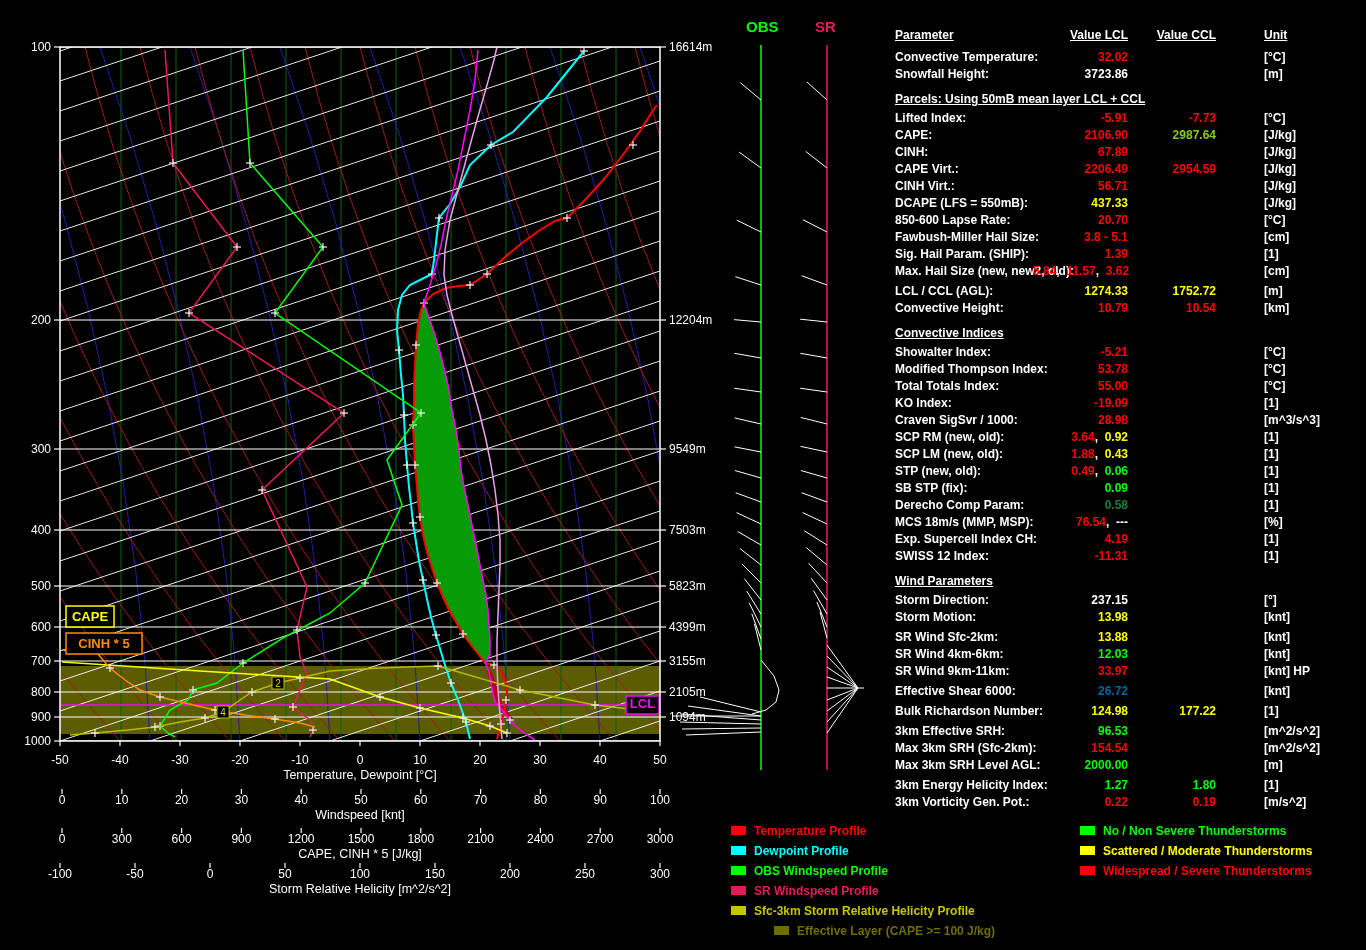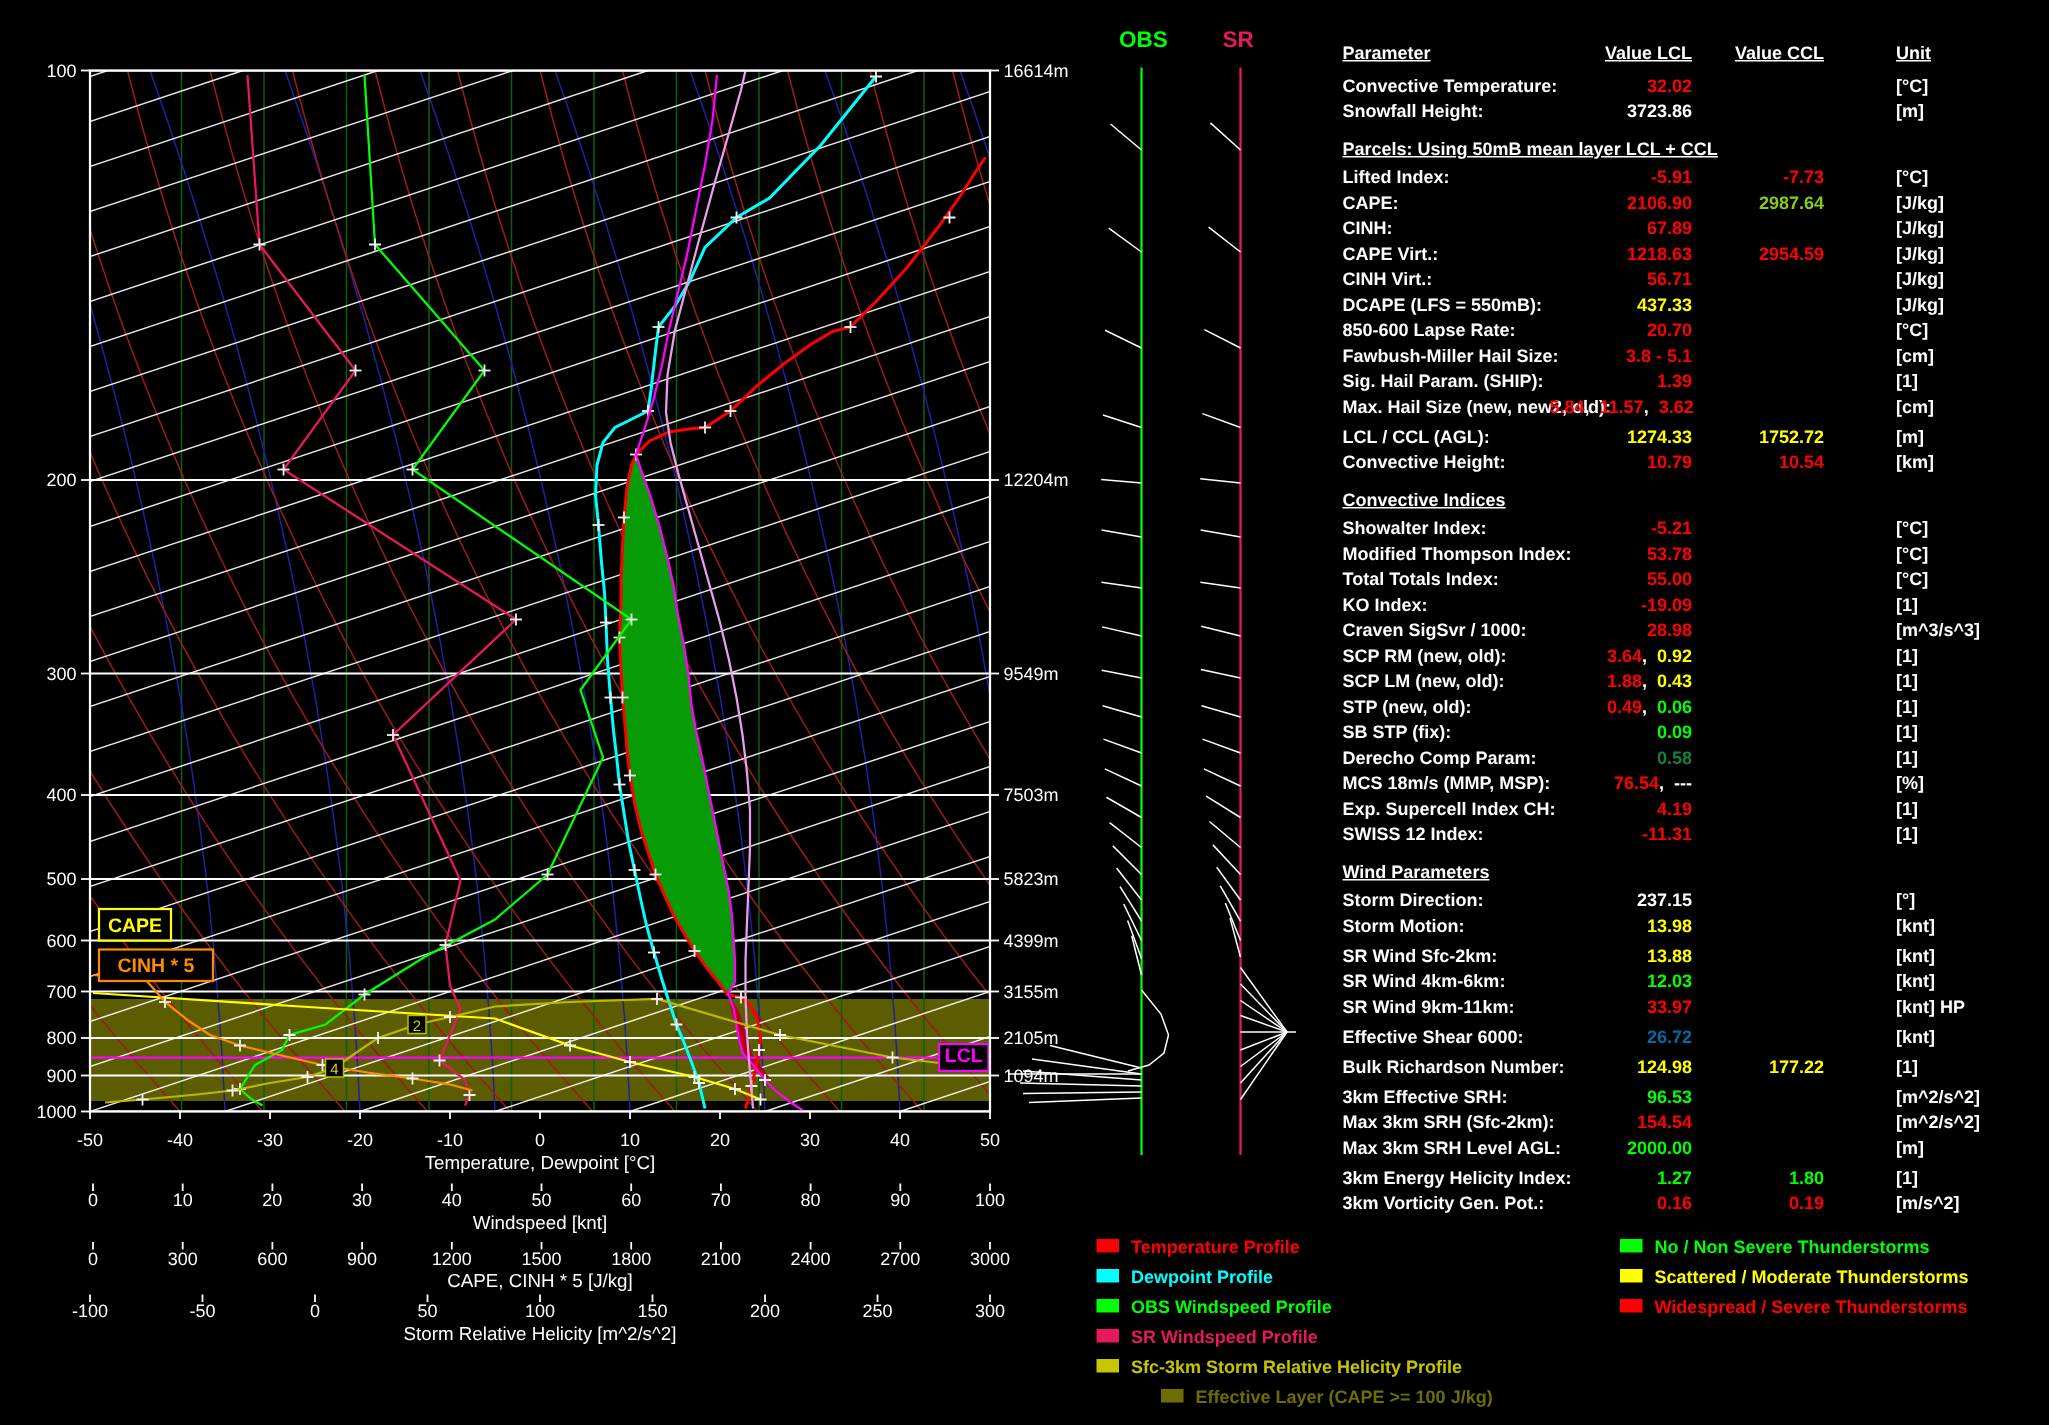--- a/index.html
+++ b/index.html
@@ -481,21 +481,21 @@
 <div id="sr-label" class="col-label">SR</div>
 
 <div id="ptable">
       <div class="trow" style="top: 28px;"><span class="tlabel thead">Parameter</span><span class="tlcl thead">Value LCL</span><span class="tccl thead">Value CCL</span><span class="tunit thead">Unit</span></div>
       <div class="trow" style="top: 50px;"><span class="tlabel">Convective Temperature:</span><span class="tlcl"><span style="color:#ff0000">32.02</span></span><span class="tunit">[°C]</span></div>
       <div class="trow" style="top: 67px;"><span class="tlabel">Snowfall Height:</span><span class="tlcl"><span style="color:#ffffff">3723.86</span></span><span class="tunit">[m]</span></div>
       <div class="trow" style="top: 92px;"><span class="tlabel thead">Parcels: Using 50mB mean layer LCL + CCL</span></div>
       <div class="trow" style="top: 111px;"><span class="tlabel">Lifted Index:</span><span class="tlcl"><span style="color:#ff0000">-5.91</span></span><span class="tccl"><span style="color:#ff0000">-7.73</span></span><span class="tunit">[°C]</span></div>
       <div class="trow" style="top: 128px;"><span class="tlabel">CAPE:</span><span class="tlcl"><span style="color:#ff0000">2106.90</span></span><span class="tccl"><span style="color:#84cc16">2987.64</span></span><span class="tunit">[J/kg]</span></div>
       <div class="trow" style="top: 145px;"><span class="tlabel">CINH:</span><span class="tlcl"><span style="color:#ff0000">67.89</span></span><span class="tunit">[J/kg]</span></div>
-      <div class="trow" style="top: 162px;"><span class="tlabel">CAPE Virt.:</span><span class="tlcl"><span style="color:#ff0000">1218.63</span></span><span class="tccl"><span style="color:#ff0000">2954.59</span></span><span class="tunit">[J/kg]</span></div>
+      <div class="trow" style="top: 162px;"><span class="tlabel">CAPE Virt.:</span><span class="tlcl"><span style="color:#ff0000">2206.49</span></span><span class="tccl"><span style="color:#ff0000">2954.59</span></span><span class="tunit">[J/kg]</span></div>
       <div class="trow" style="top: 179px;"><span class="tlabel">CINH Virt.:</span><span class="tlcl"><span style="color:#ff0000">56.71</span></span><span class="tunit">[J/kg]</span></div>
       <div class="trow" style="top: 196px;"><span class="tlabel">DCAPE (LFS = 550mB):</span><span class="tlcl"><span style="color:#ffff00">437.33</span></span><span class="tunit">[J/kg]</span></div>
       <div class="trow" style="top: 213px;"><span class="tlabel">850-600 Lapse Rate:</span><span class="tlcl"><span style="color:#ff0000">20.70</span></span><span class="tunit">[°C]</span></div>
       <div class="trow" style="top: 230px;"><span class="tlabel">Fawbush-Miller Hail Size:</span><span class="tlcl"><span style="color:#ff0000">3.8 - 5.1</span></span><span class="tunit">[cm]</span></div>
       <div class="trow" style="top: 247px;"><span class="tlabel">Sig. Hail Param. (SHIP):</span><span class="tlcl"><span style="color:#ff0000">1.39</span></span><span class="tunit">[1]</span></div>
       <div class="trow" style="top: 264px;"><span class="tlabel">Max. Hail Size (new, new2, old):</span><span class="tlcl"><span style="color:#ff0000">5.84</span><span style="color:#ffffff">,  </span><span style="color:#ff0000">11.57</span><span style="color:#ffffff">,  </span><span style="color:#ff0000">3.62</span></span><span class="tunit">[cm]</span></div>
       <div class="trow" style="top: 284px;"><span class="tlabel">LCL / CCL (AGL):</span><span class="tlcl"><span style="color:#ffff00">1274.33</span></span><span class="tccl"><span style="color:#ffff00">1752.72</span></span><span class="tunit">[m]</span></div>
       <div class="trow" style="top: 301px;"><span class="tlabel">Convective Height:</span><span class="tlcl"><span style="color:#ff0000">10.79</span></span><span class="tccl"><span style="color:#ff0000">10.54</span></span><span class="tunit">[km]</span></div>
       <div class="trow" style="top: 326px;"><span class="tlabel thead">Convective Indices</span></div>
       <div class="trow" style="top: 345px;"><span class="tlabel">Showalter Index:</span><span class="tlcl"><span style="color:#ff0000">-5.21</span></span><span class="tunit">[°C]</span></div>
@@ -516,21 +516,21 @@
       <div class="trow" style="top: 610px;"><span class="tlabel">Storm Motion:</span><span class="tlcl"><span style="color:#ffff00">13.98</span></span><span class="tunit">[knt]</span></div>
       <div class="trow" style="top: 630px;"><span class="tlabel">SR Wind Sfc-2km:</span><span class="tlcl"><span style="color:#ffff00">13.88</span></span><span class="tunit">[knt]</span></div>
       <div class="trow" style="top: 647px;"><span class="tlabel">SR Wind 4km-6km:</span><span class="tlcl"><span style="color:#00ff00">12.03</span></span><span class="tunit">[knt]</span></div>
       <div class="trow" style="top: 664px;"><span class="tlabel">SR Wind 9km-11km:</span><span class="tlcl"><span style="color:#ff0000">33.97</span></span><span class="tunit">[knt] HP</span></div>
       <div class="trow" style="top: 684px;"><span class="tlabel">Effective Shear 6000:</span><span class="tlcl"><span style="color:#0369a1">26.72</span></span><span class="tunit">[knt]</span></div>
       <div class="trow" style="top: 704px;"><span class="tlabel">Bulk Richardson Number:</span><span class="tlcl"><span style="color:#ffff00">124.98</span></span><span class="tccl"><span style="color:#ffff00">177.22</span></span><span class="tunit">[1]</span></div>
       <div class="trow" style="top: 724px;"><span class="tlabel">3km Effective SRH:</span><span class="tlcl"><span style="color:#00ff00">96.53</span></span><span class="tunit">[m^2/s^2]</span></div>
       <div class="trow" style="top: 741px;"><span class="tlabel">Max 3km SRH (Sfc-2km):</span><span class="tlcl"><span style="color:#ff0000">154.54</span></span><span class="tunit">[m^2/s^2]</span></div>
       <div class="trow" style="top: 758px;"><span class="tlabel">Max 3km SRH Level AGL:</span><span class="tlcl"><span style="color:#00ff00">2000.00</span></span><span class="tunit">[m]</span></div>
       <div class="trow" style="top: 778px;"><span class="tlabel">3km Energy Helicity Index:</span><span class="tlcl"><span style="color:#00ff00">1.27</span></span><span class="tccl"><span style="color:#00ff00">1.80</span></span><span class="tunit">[1]</span></div>
-      <div class="trow" style="top: 795px;"><span class="tlabel">3km Vorticity Gen. Pot.:</span><span class="tlcl"><span style="color:#ff0000">0.16</span></span><span class="tccl"><span style="color:#ff0000">0.19</span></span><span class="tunit">[m/s^2]</span></div>
+      <div class="trow" style="top: 795px;"><span class="tlabel">3km Vorticity Gen. Pot.:</span><span class="tlcl"><span style="color:#ff0000">0.22</span></span><span class="tccl"><span style="color:#ff0000">0.19</span></span><span class="tunit">[m/s^2]</span></div>
     </div>
 <div id="legend-left">
       <div class="legend-item" style="left: 731px; top: 824px; color: rgb(255, 0, 0);"><span class="sw" style="background: rgb(255, 0, 0);"></span><span>Temperature Profile</span></div>
       <div class="legend-item" style="left: 731px; top: 844px; color: rgb(0, 255, 255);"><span class="sw" style="background: rgb(0, 255, 255);"></span><span>Dewpoint Profile</span></div>
       <div class="legend-item" style="left: 731px; top: 864px; color: rgb(0, 255, 0);"><span class="sw" style="background: rgb(0, 255, 0);"></span><span>OBS Windspeed Profile</span></div>
       <div class="legend-item" style="left: 731px; top: 884px; color: rgb(232, 24, 96);"><span class="sw" style="background: rgb(232, 24, 96);"></span><span>SR Windspeed Profile</span></div>
       <div class="legend-item" style="left: 731px; top: 904px; color: rgb(198, 198, 0);"><span class="sw" style="background: rgb(198, 198, 0);"></span><span>Sfc-3km Storm Relative Helicity Profile</span></div>
       <div class="legend-item" style="left: 731px; top: 924px; color: rgb(110, 110, 0); padding-left: 43px;"><span class="sw" style="background: rgb(110, 110, 0);"></span><span>Effective Layer (CAPE &gt;= 100 J/kg)</span></div>
     </div>
 <div id="legend-right">

